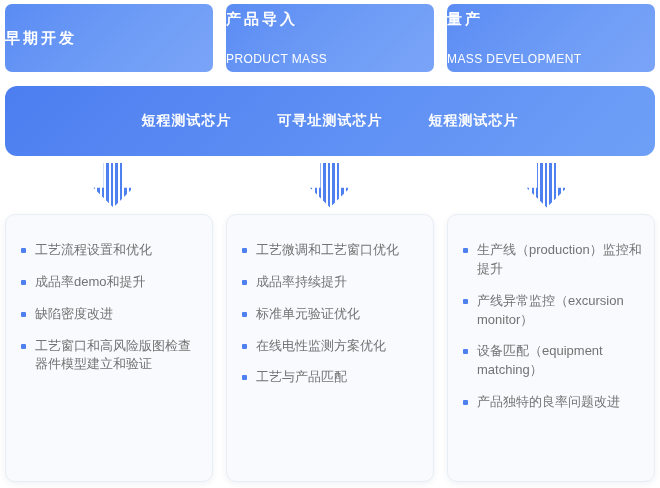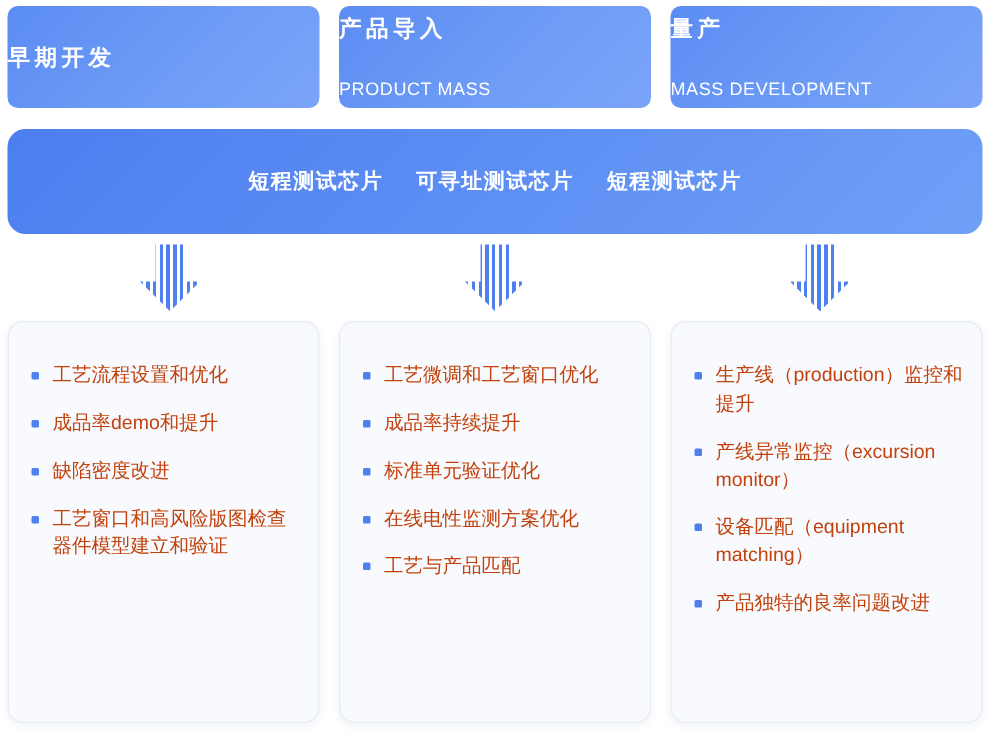--- a/index.html
+++ b/index.html
@@ -45,21 +45,21 @@
   }
   
   .band {
     margin-top: 14px;
     height: 70px;
     border-radius: 12px;
     background: linear-gradient(135deg, #4d7ef0 0%, #5f90f4 55%, #6fa0f7 100%);
     display: flex;
     align-items: center;
     justify-content: center;
-    gap: 22px;
+    gap: 46px;
     color: #ffffff;
     font-family: Liberation Serif, serif;
   }
   .band-label {
     font-size: 14px;
     font-weight: bold;
     letter-spacing: 1px;
   }
   
   .arrow-row {
@@ -88,21 +88,21 @@
     height: 268px;
     padding: 26px 10px 12px 12px;
   }
   .card ul { list-style: none; }
   .card li {
     display: flex;
     align-items: flex-start;
     margin-bottom: 13px;
     font-size: 13px;
     line-height: 1.45;
-    color: #c2410c;
+    color: #737373;
   }
   .bullet {
     flex: 0 0 5px;
     width: 5px;
     height: 5px;
     background: #4e80f0;
     border-radius: 1px;
     margin: 7px 9px 0 3px;
   }
 </style>

